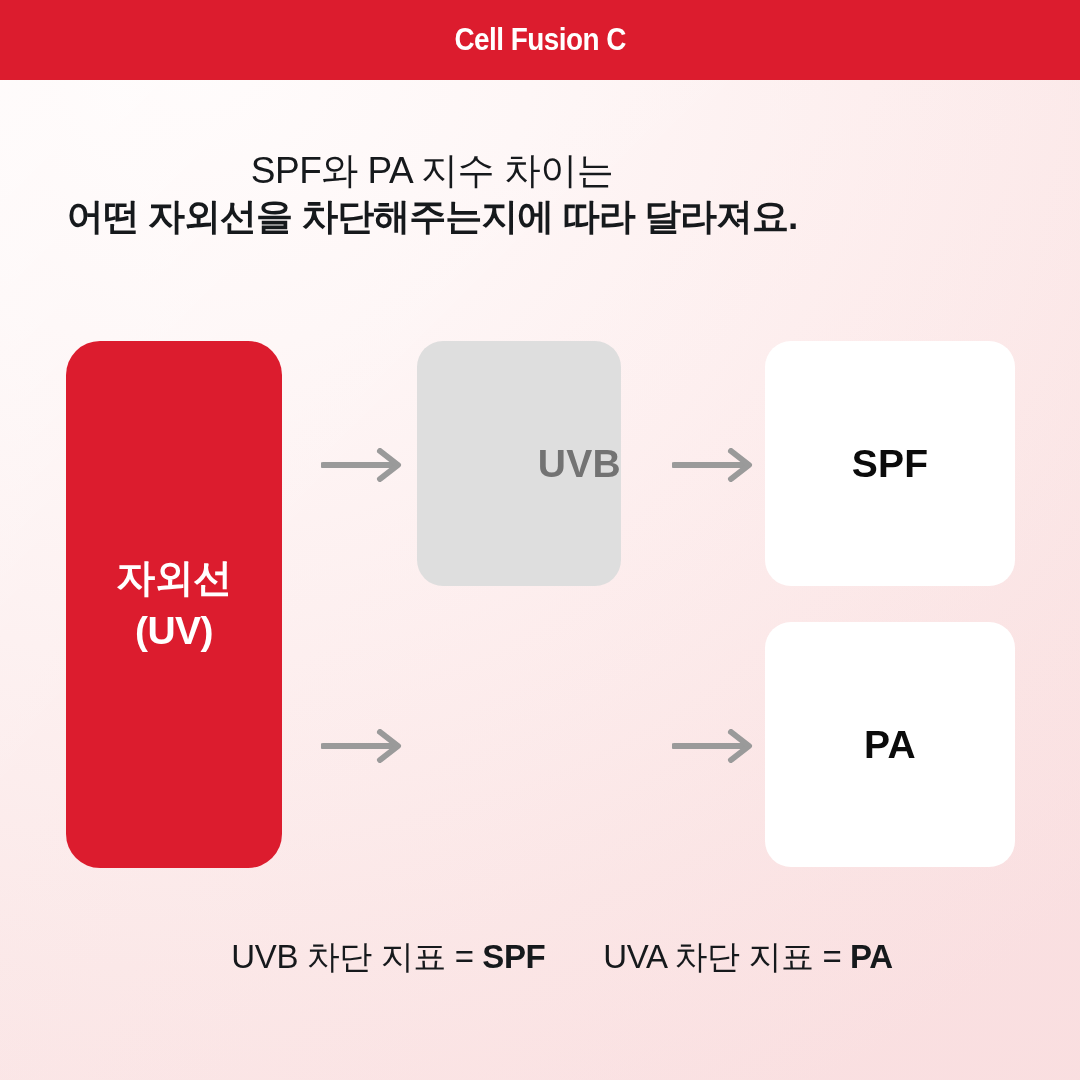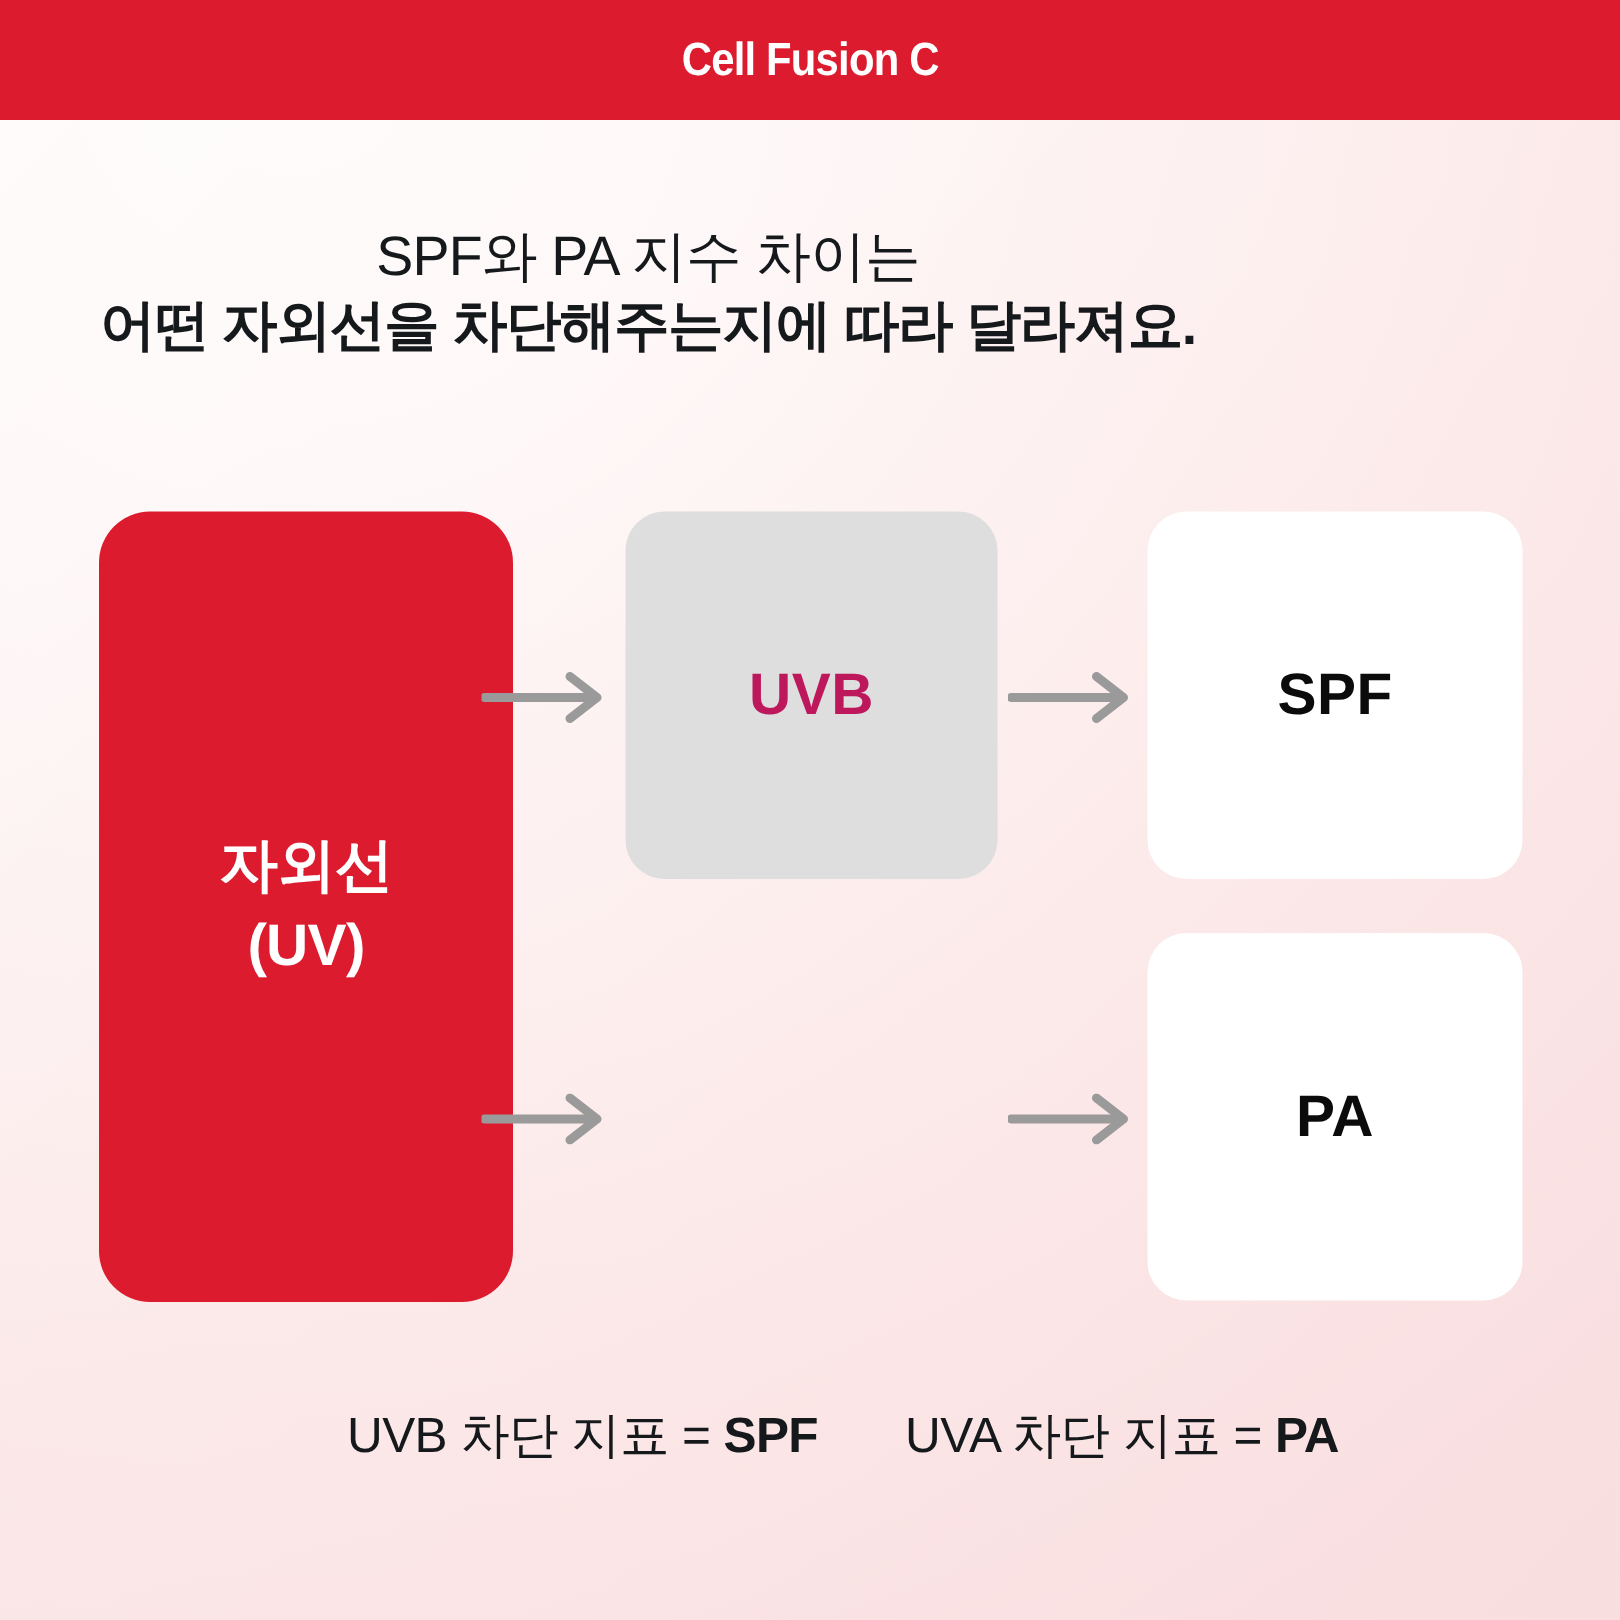--- a/index.html
+++ b/index.html
@@ -79,40 +79,41 @@
   .diagram { position:absolute; left:0; top:0; width:1080px; height:1080px; }
 
   .box {
     position:absolute;
     display:flex; align-items:center; justify-content:center;
     text-align:center;
   }
 
   .box-uv {
     left:66px; top:341px;
-    width:276px; height:527px;
+    width:216px; height:527px;
     background:#DC1C2E;
     border-radius:34px;
     color:#ffffff;
     font-size:39px;
     font-weight:bold;
     line-height:1.35;
     letter-spacing:-0.5px;
   }
   .box-uv .uv-label { display:block; }
 
   .box-mid {
     left:417px;
-    width:248px; height:245px;
+    width:204px; height:245px;
     background:#DEDEDE;
     border-radius:26px;
-    color:#be185d;
+    color:#737373;
     font-size:39px;
     font-weight:bold;
     letter-spacing:0.3px;
+    justify-content:flex-end;
   }
   .box-out {
     left:765px;
     width:250px; height:245px;
     background:#FFFFFF;
     border-radius:26px;
     color:#0b0b0b;
     font-size:39px;
     font-weight:bold;
     letter-spacing:0.3px;

